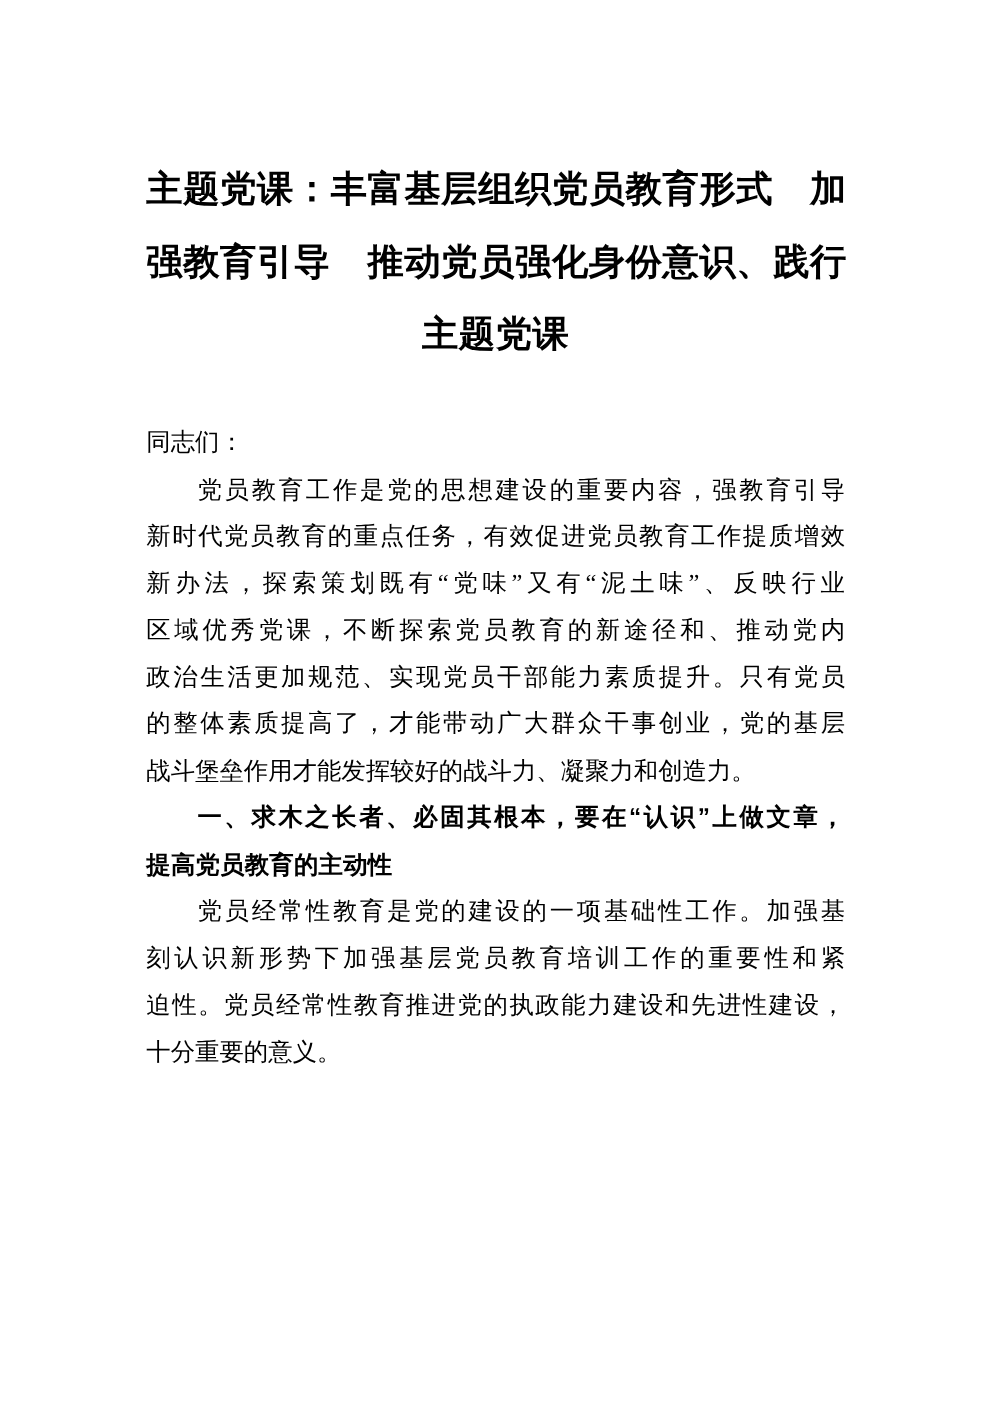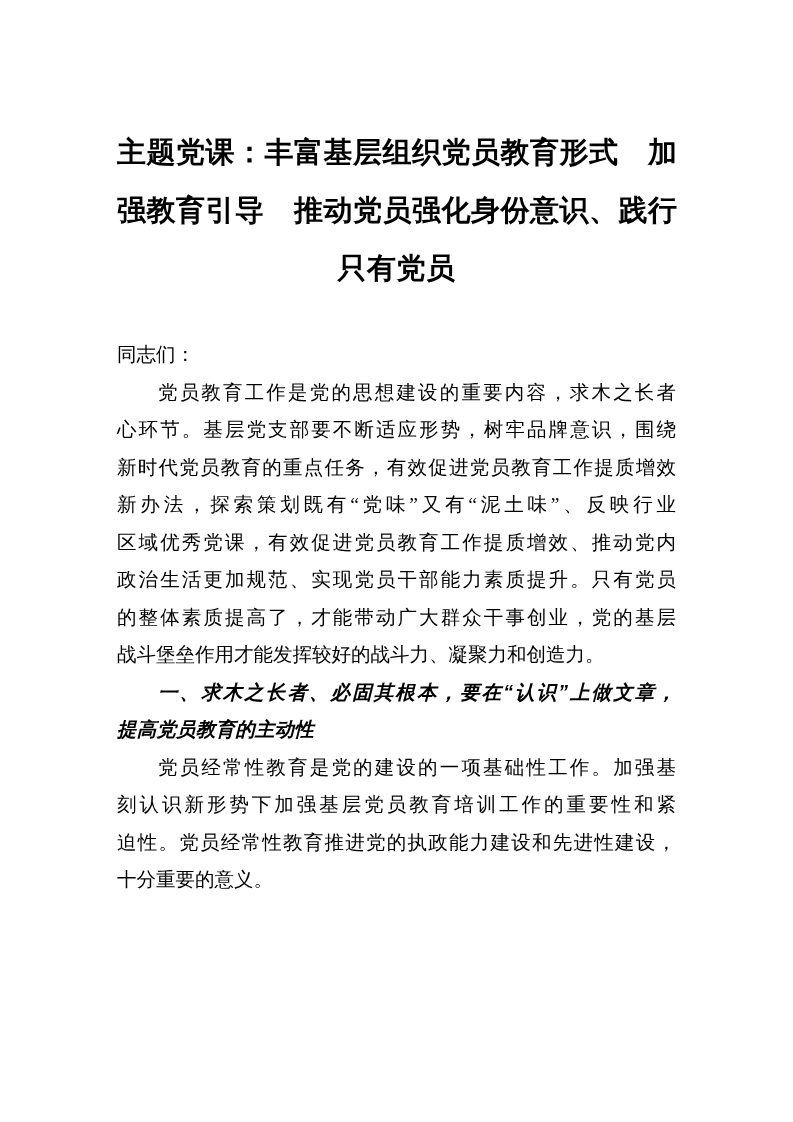--- a/index.html
+++ b/index.html
@@ -45,43 +45,41 @@
     text-align: center;
     text-align-last: left;
   }
   .line.indent {
     text-indent: 41px;
   }
   .line.heading {
     font-family: "Liberation Sans", "DejaVu Sans", sans-serif;
     font-weight: 700;
     letter-spacing: 0.2px;
-    font-style: italic;
   }
 </style>
 </head>
 <body>
 
 <div class="page">
   <div class="content">
 
     <div class="doc-title">
       <div class="title-line">主题党课：丰富基层组织党员教育形式　加</div>
       <div class="title-line">强教育引导　推动党员强化身份意识、践行</div>
-      <div class="title-line">只有党员</div>
+      <div class="title-line">主题党课</div>
     </div>
 
     <div class="doc-body">
       <div class="line end">同志们：</div>
 
-      <div class="line indent">党员教育工作是党的思想建设的重要内容，求木之长者</div>
-      <div class="line">心环节。基层党支部要不断适应形势，树牢品牌意识，围绕</div>
+      <div class="line indent">党员教育工作是党的思想建设的重要内容，强教育引导</div>
       <div class="line">新时代党员教育的重点任务，有效促进党员教育工作提质增效</div>
       <div class="line">新办法，探索策划既有“党味”又有“泥土味”、反映行业</div>
-      <div class="line">区域优秀党课，有效促进党员教育工作提质增效、推动党内</div>
+      <div class="line">区域优秀党课，不断探索党员教育的新途径和、推动党内</div>
       <div class="line">政治生活更加规范、实现党员干部能力素质提升。只有党员</div>
       <div class="line">的整体素质提高了，才能带动广大群众干事创业，党的基层</div>
       <div class="line end">战斗堡垒作用才能发挥较好的战斗力、凝聚力和创造力。</div>
 
       <div class="line heading indent">一、求木之长者、必固其根本，要在“认识”上做文章，</div>
       <div class="line heading end">提高党员教育的主动性</div>
 
       <div class="line indent">党员经常性教育是党的建设的一项基础性工作。加强基</div>
       <div class="line">刻认识新形势下加强基层党员教育培训工作的重要性和紧</div>
       <div class="line">迫性。党员经常性教育推进党的执政能力建设和先进性建设，</div>

